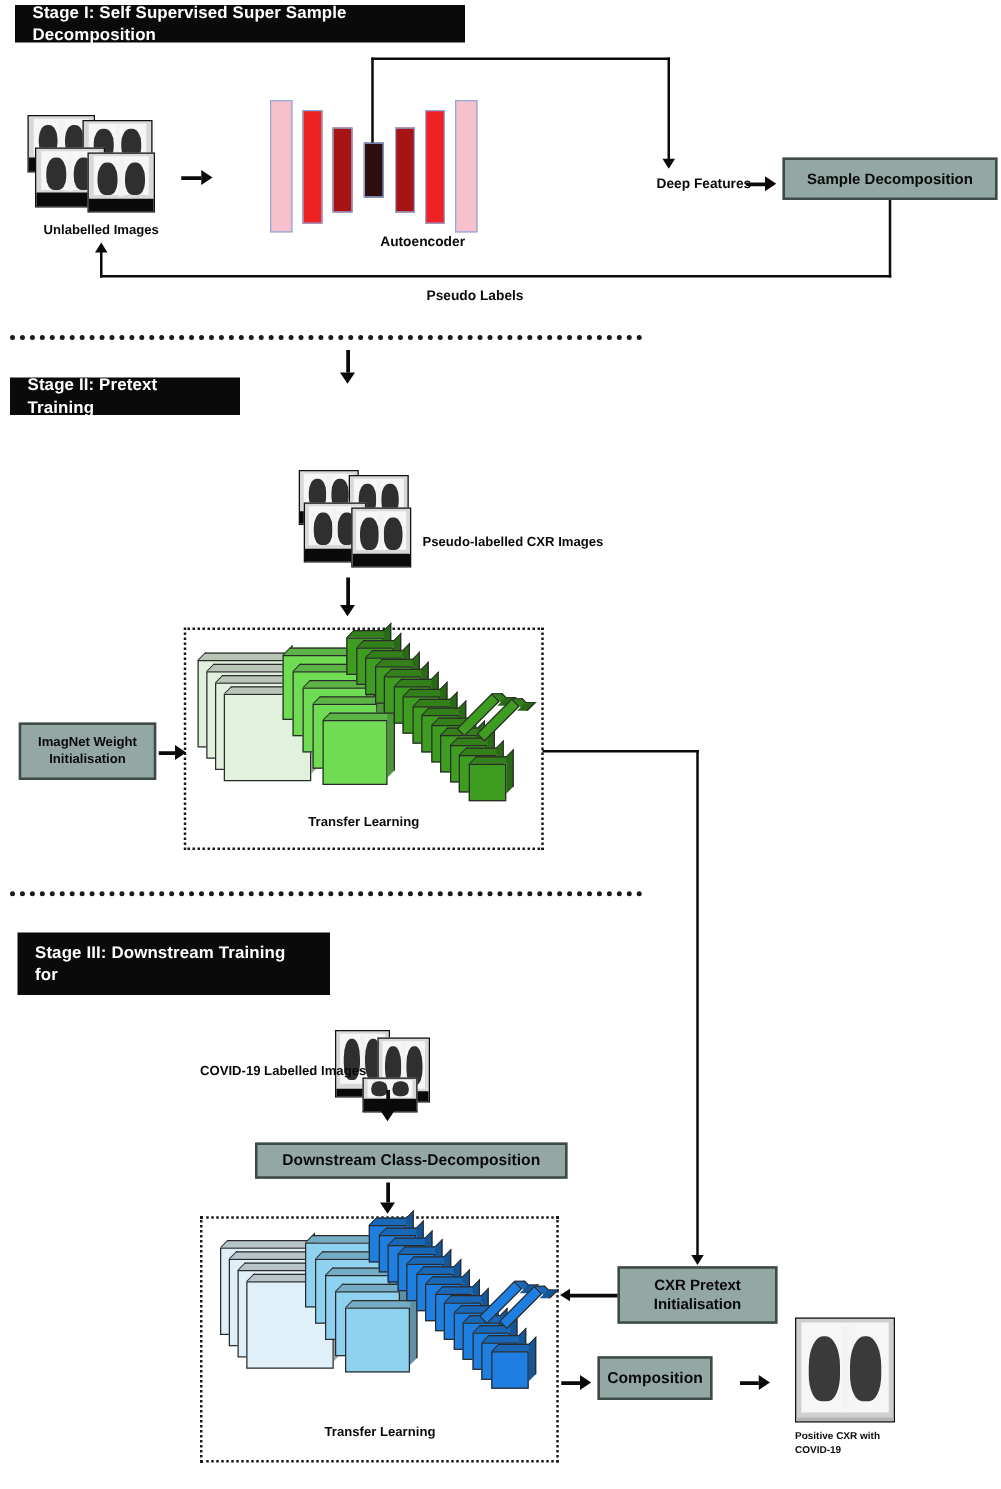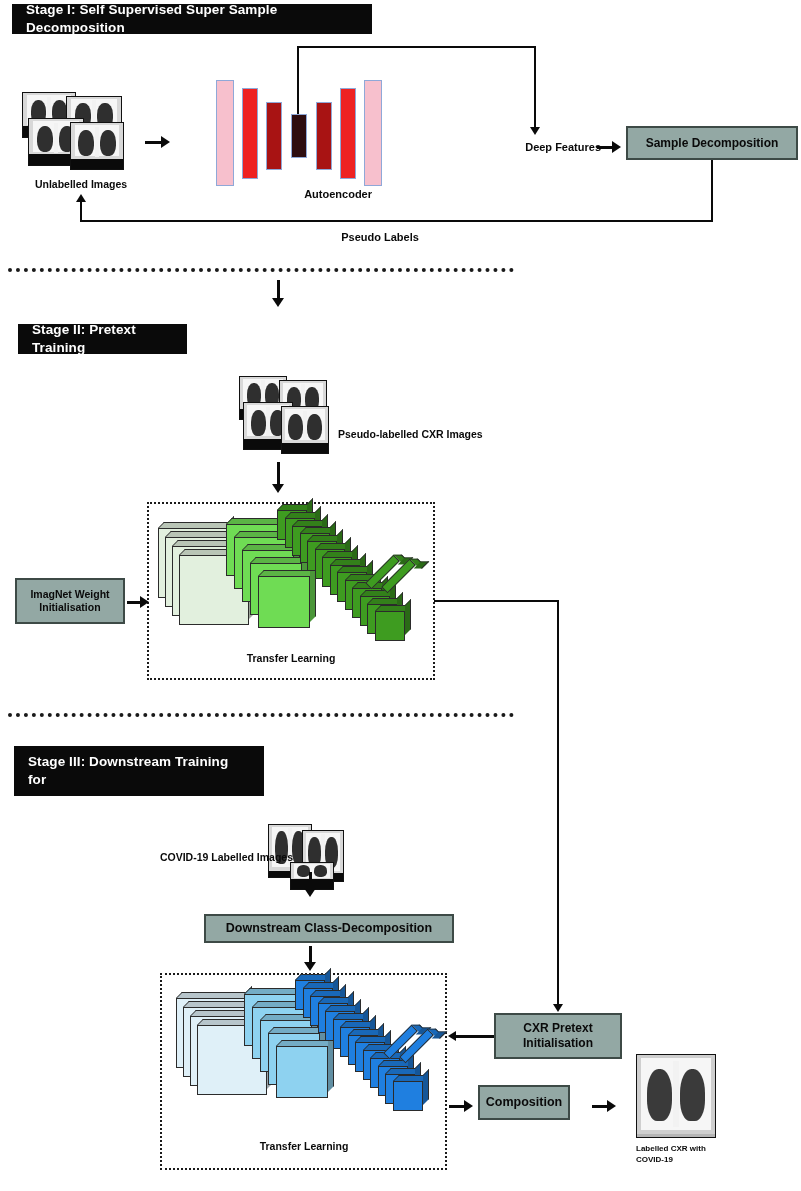--- a/index.html
+++ b/index.html
@@ -126,21 +126,21 @@
   <div class="abs arrow-u" style="left:76px;top:194px;"></div>
   <div class="abs lbl" style="left:290px;top:230px;width:180px;font-size:11px;text-align:center;">Pseudo Labels</div>
 
   <div class="abs dotsep" style="left:8px;top:268px;width:506px;"></div>
 
   <div class="abs fat-arrow-d" style="left:272px;top:280px;">
     <div class="shaft" style="height:18px;"></div>
       <div class="head"></div>
   </div>
 
-  <div class="abs banner" style="left:18px;top:302px;width:169px;height:30px;font-size:13.5px;margin-top:22px;">
+  <div class="abs banner" style="left:8px;top:302px;width:184px;height:30px;font-size:13.5px;">
     <span>Stage II: Pretext Training</span>
   </div>
 
   <div class="abs" style="left:239px;top:376px;width:90px;height:78px;">
     <div class="xr" style="left:0px;top:0px;width:46px;height:42px;">
       <div class="halo" style="left:3px;top:2px;width:40px;height:29px;"></div>
       <div class="lungL" style="left:7px;top:6px;width:14px;height:24px;"></div>
       <div class="lungR" style="left:25px;top:6px;width:14px;height:24px;"></div>
       <div class="spine" style="left:21px;top:3px;width:4px;height:27px;"></div>
       <div class="base" style="height:10px;"></div>
@@ -518,17 +518,17 @@
   </div>
 
   <div class="xr" style="left:636px;top:1054px;width:78px;height:82px;background:#cfcfcf;">
     <div class="halo" style="left:4px;top:3px;width:70px;height:72px;"></div>
     <div class="lungL" style="left:10px;top:14px;width:25px;height:52px;background:#3a3a3a;"></div>
     <div class="lungR" style="left:43px;top:14px;width:25px;height:52px;background:#3a3a3a;"></div>
     <div class="spine" style="left:36px;top:6px;width:6px;height:66px;"></div>
     <div class="base" style="height:3px;background:#b5b5b5;"></div>
   </div>
   <div class="abs caption-sm" style="left:636px;top:1144px;width:100px;">
-    <div>Labelled CXR with</div>
+    <div>Positive CXR with</div>
     <div>COVID-19</div>
   </div>
 
 </div>
 
 </body></html>

